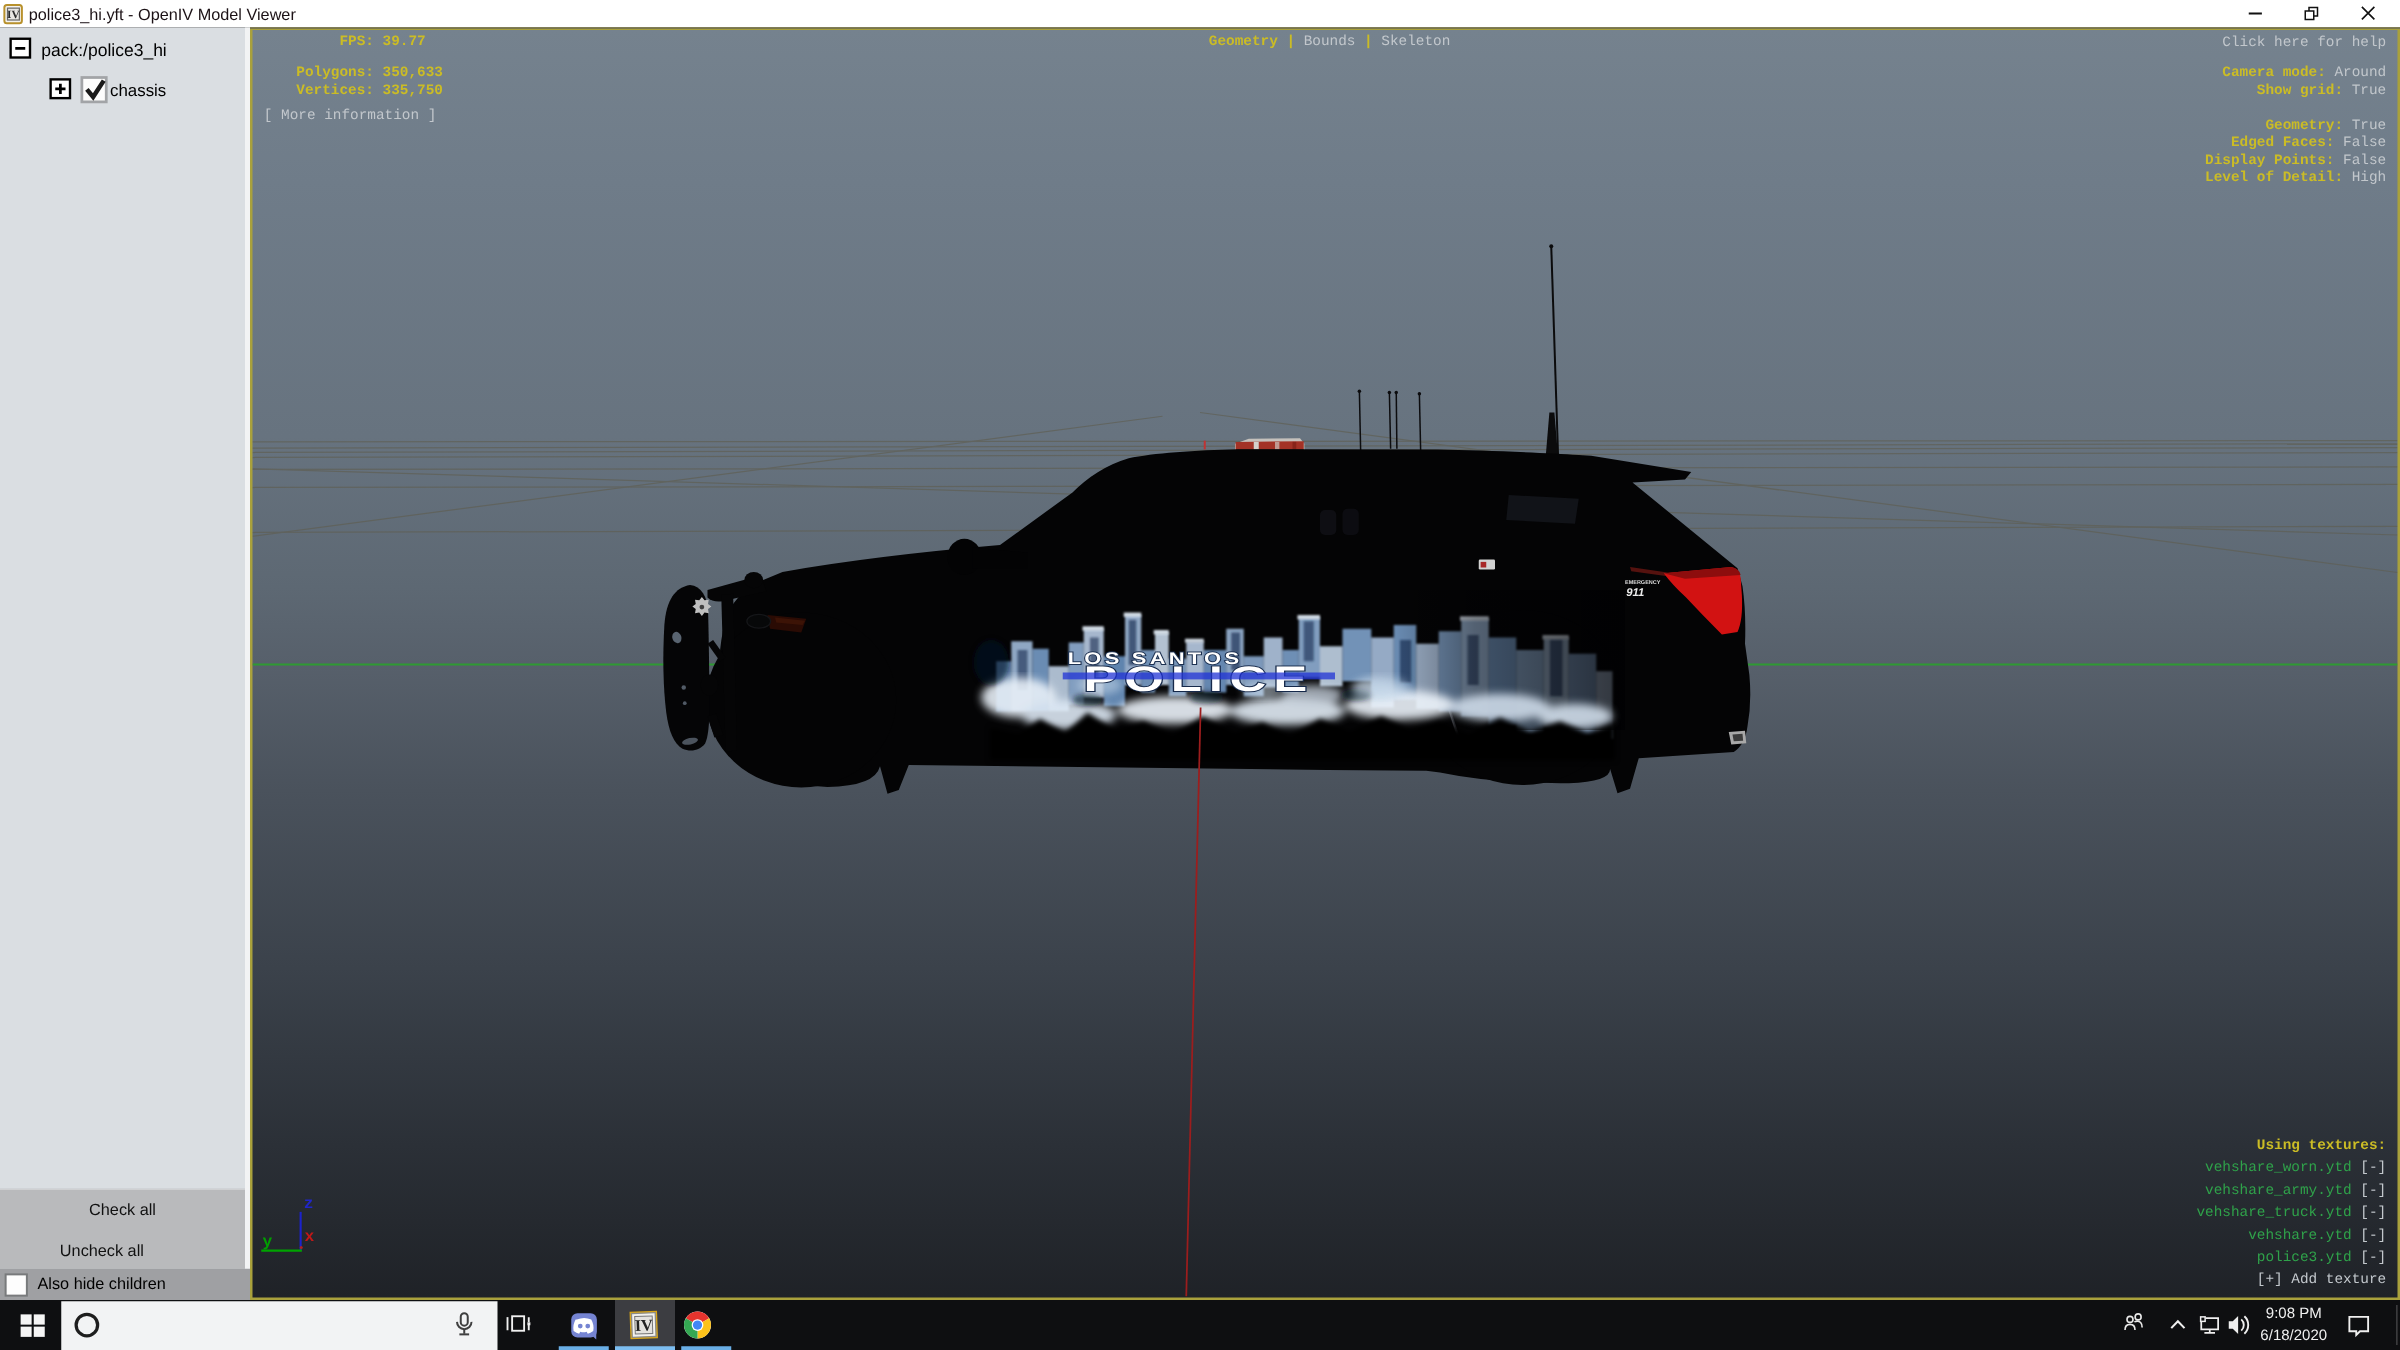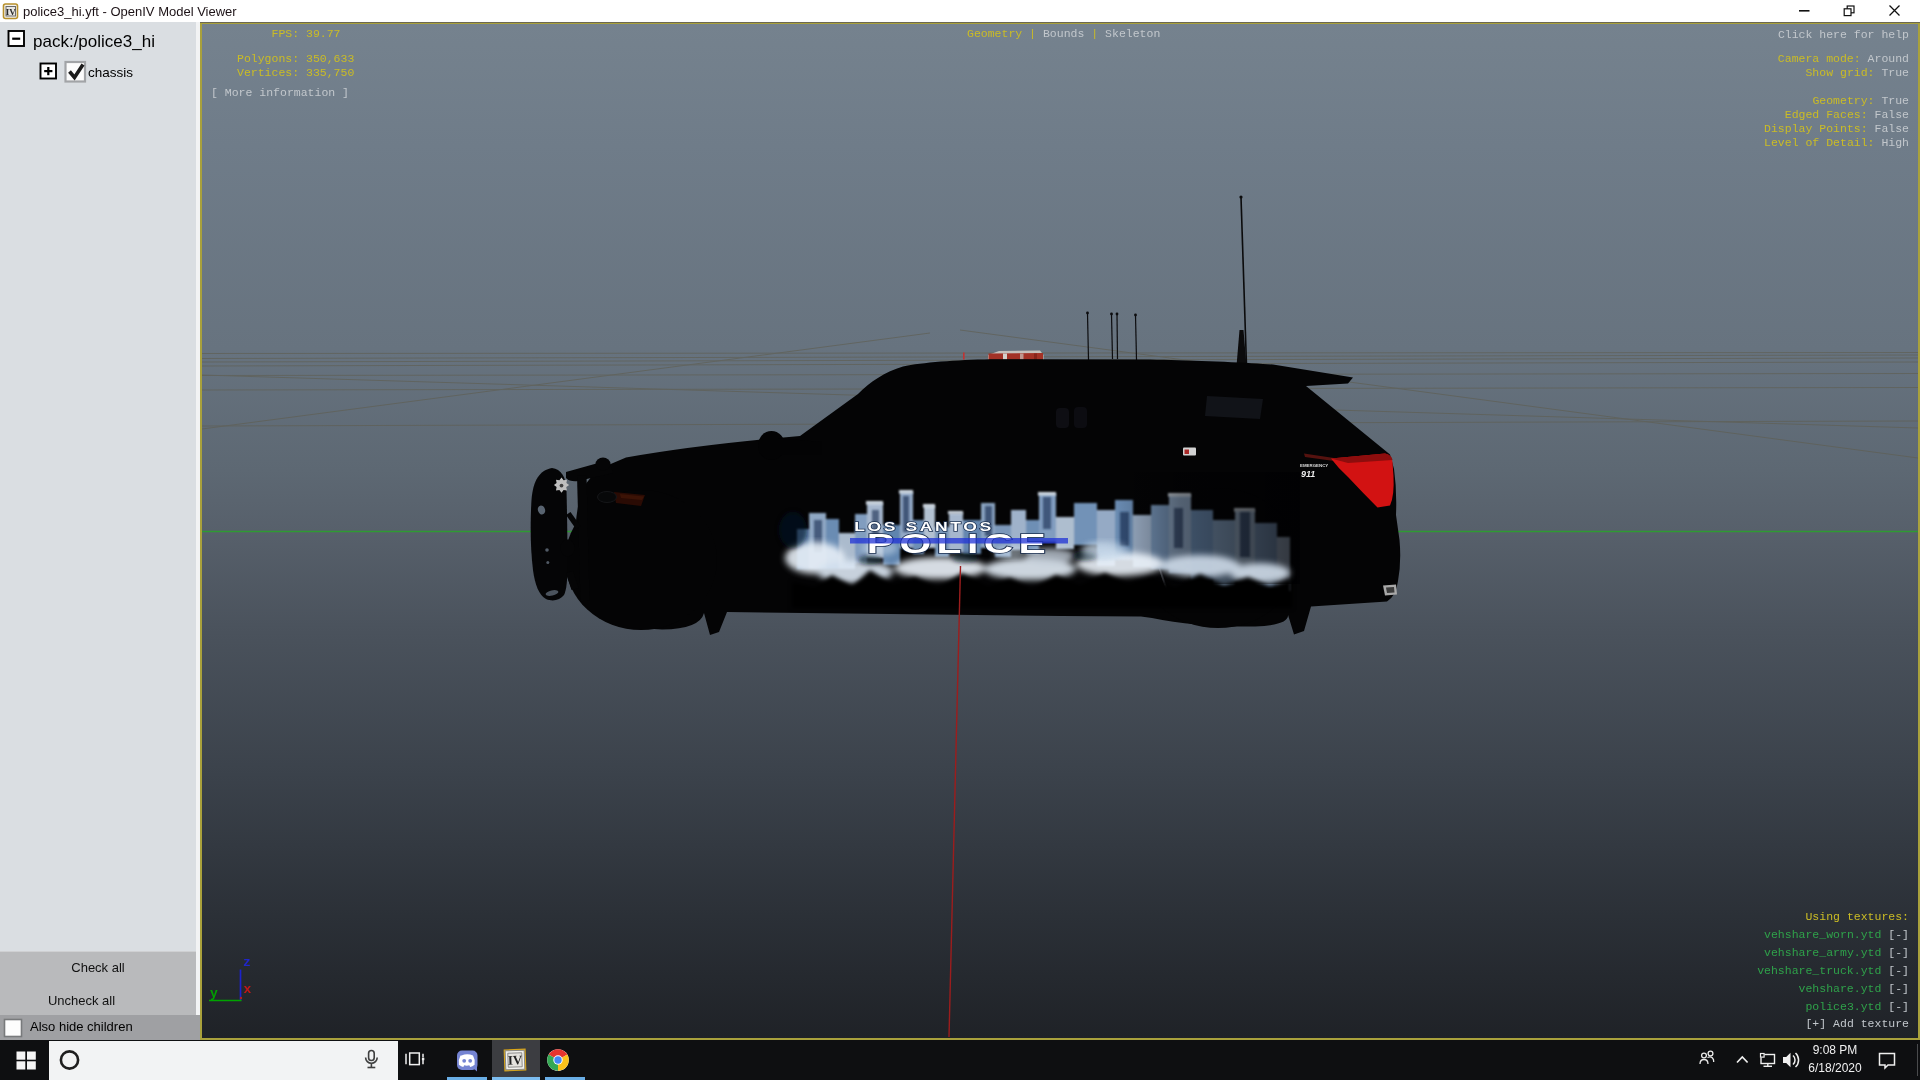--- a/index.html
+++ b/index.html
@@ -6,34 +6,34 @@
   html,body { width:1920px; height:1080px; overflow:hidden; background:#000; }
   body { font-family:"Liberation Sans", sans-serif; position:relative; }
   .abs { position:absolute; }
   .mono { font-family:"Liberation Mono", monospace; font-size:11.5px; line-height:14px; white-space:pre; }
   
   #titlebar { left:0; top:0; width:1920px; height:22px; background:#ffffff; }
   #title-text { left:23px; top:4px; font-size:13px; color:#1c1216;text-align:center; }
   
   #panel { left:0; top:22px; width:200px; height:1018px; background:#dadee2; }
   #panel .white-strip { position:absolute; right:0; top:0; width:4px; height:100%; background:#f2f3f4; }
-  #tree-label1 { left:33px; top:32px; font-size:17px; color:#000; }
+  #tree-label1 { left:33px; top:32px; font-size:14px; color:#000; }
   #tree-label2 { left:88px; top:65px; font-size:13.5px; color:#000; }
   #btnzone { left:0; top:951px; width:196px; height:64px; background:#b9babc; border-top:1px solid #cfd0d2; }
   #btn-check { left:0; top:952px; width:196px; height:31px; font-size:13px; color:#111; text-align:center; line-height:31px; }
   #btn-uncheck { left:0; top:985px; width:163px; height:31px; font-size:13px; color:#111; text-align:center; line-height:31px; }
   #alsohide { left:0; top:1015px; width:235px; height:25px; background:#9fa0a3; }
   #alsohide span { position:absolute; left:30px; top:4px; font-size:13px; color:#000; }
   
   #viewport-border { left:200px; top:22px; width:1720px; height:1018px; background:#a9a13c; }
   #viewport-topline { left:200px; top:22px; width:1720px; height:1px; background:#6b6850; }
   #viewport { left:202px; top:24px; width:1716px; height:1014px;
      background:linear-gradient(to bottom,#75828e 0%, #6f7c89 12%, #67737f 32%, #5d6873 44%, #57606b 50%, #4a525c 60%, #3b424b 74%, #2b3037 88%, #1f2227 100%);}
   .ovl { position:absolute; }
-  .yel { color:#cbbc25; }
+  .yel { color:#cbbc25;font-weight:bold; }
   .gry { color:#c2c7cc; }
   #fps { left:237px; top:27px; }
   #poly { left:237px; top:52px; }
   #moreinfo { left:211px; top:86px; }
   #tabs { left:967px; top:27px; }
   #helpline { right:11px; top:28px; text-align:right; }
   #camblock { right:11px; top:52px; text-align:right; }
   #geoblock { right:11px; top:94px; text-align:right; }
   #texblock { right:11px; top:908px; text-align:right; line-height:17.9px; }
   .grn { color:#2fa24a; }

